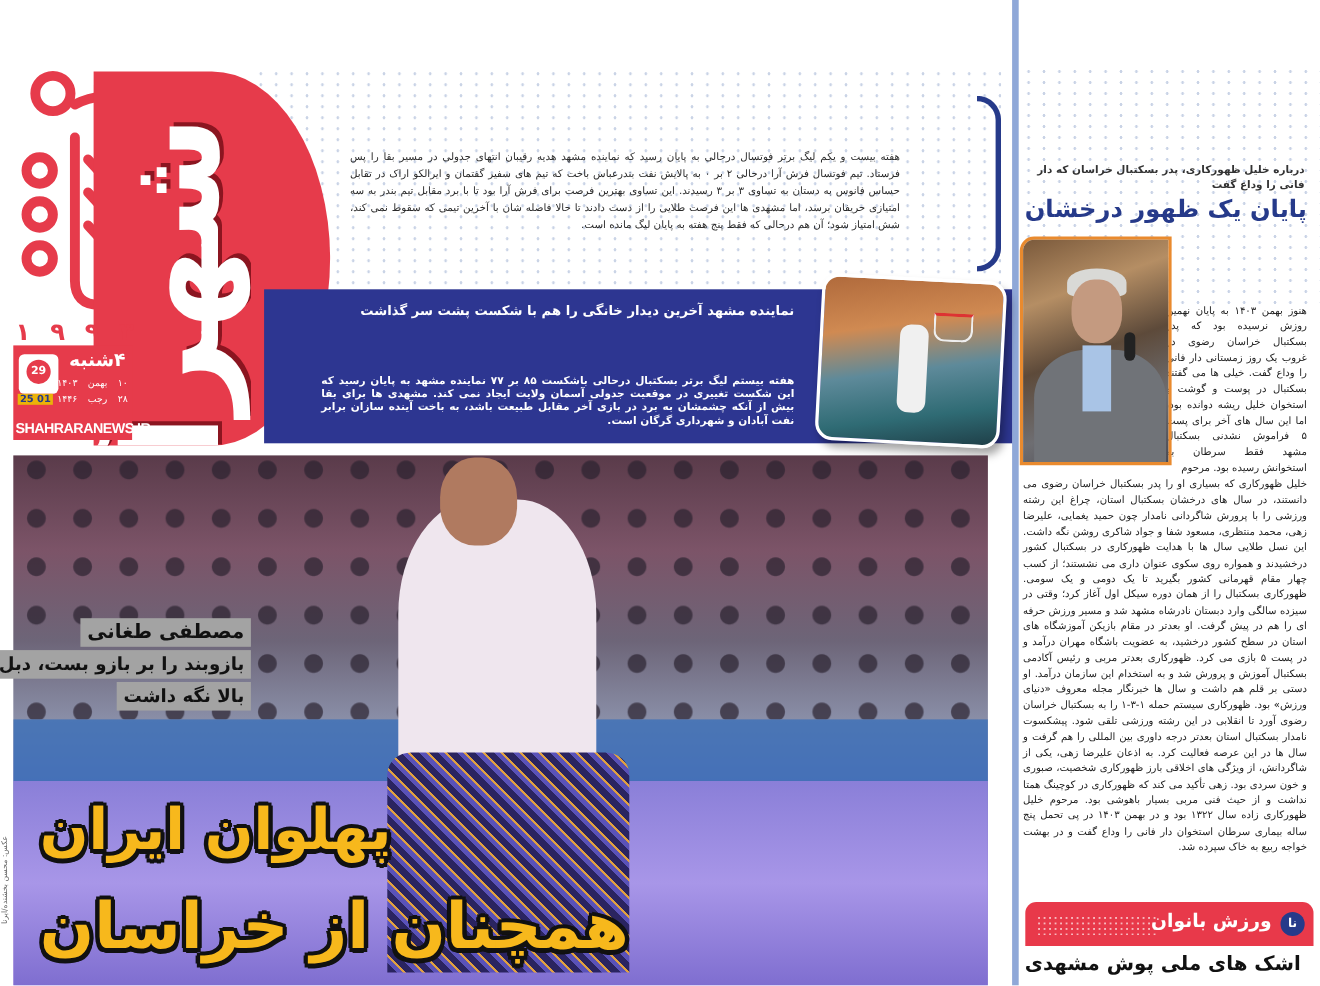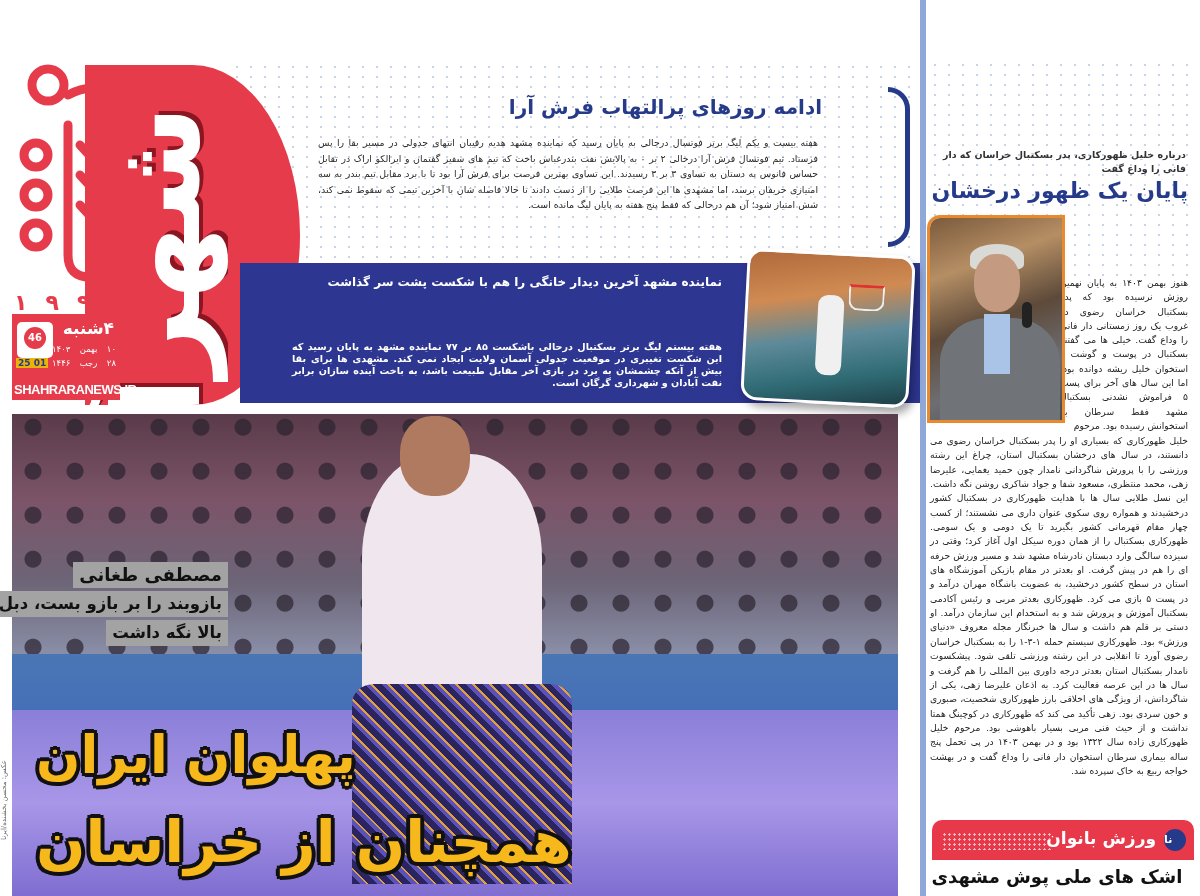--- a/index.html
+++ b/index.html
@@ -25,21 +25,21 @@
   #portrait .suit { position:absolute; left:10px; top:100px; width:120px; height:110px; border-radius:40% 40% 0 0; background:#707378; }
   #portrait .shirt { position:absolute; left:54px; top:96px; width:26px; height:60px; background:#a9c4e6; }
   #portrait .mic { position:absolute; left:92px; top:84px; width:10px; height:26px; border-radius:5px; background:#222; }
   #right-body { position: absolute; right: 12px; top: 276px; width: 128px; font-size: 9.2px; line-height: 14.3px; text-align: justify; color: #222; }
   #right-body-full { position: absolute; right: 12px; top: 434px; width: 258px; font-size: 9.2px; line-height: 14.35px; text-align: justify; color: #222; }
 
   #women-bar { position: absolute; left: 932px; top: 820px; width: 262px; height: 40px; background: #e8394a; border-radius: 10px 10px 0 0; }
   #women-bar .wdots { position:absolute; left:10px; top:12px; width:110px; height:18px;
     background-image: radial-gradient(circle, #f7b9bf 1px, transparent 1.2px); background-size: 5px 5px; }
   #women-bar .wlabel { position:absolute; right:38px; top:8px; font-size:17px; font-weight:bold; color:#fff;text-align:center; }
-  #women-bar .wlogo { position:absolute; right:8px; top:9px; width:22px; height:22px; border-radius:50%; background:#263a8a; color:#fff; font-size:11px; text-align:left; line-height:22px; font-weight:bold; }
+  #women-bar .wlogo { position:absolute; right:8px; top:9px; width:22px; height:22px; border-radius:50%; background:#263a8a; color:#fff; font-size:11px; text-align:center; line-height:22px; font-weight:bold; }
   #women-headline { position: absolute; right: 14px; top: 864px; width: 258px; font-size: 18px; font-weight: bold; color: #111; text-align: center; line-height: 26px; white-space: nowrap; overflow: hidden; height: 32px; }
 
   
   #top-dots { position: absolute; left: 230px; top: 62px; width: 680px; height: 200px; }
   #masthead-logo { position: absolute; left: 8px; top: 55px; width: 115px; height: 240px; }
   #masthead-circle { position: absolute; left: 85px; top: 65px; width: 215px; height: 340px; border-radius: 0 50% 50% 0 / 0 50% 50% 0; background: #e63b4b; overflow: hidden; }
   #masthead-circle .title-glyph { position:absolute; left:15px; top:40px; width:190px; font-size: 120px; font-weight:bold; color:#fff; line-height:115px;
     writing-mode: vertical-rl; transform: rotate(180deg); text-shadow: 4px 4px 0 #8b1520; letter-spacing: -6px; }
   #year { position: absolute; left: 14px; top: 290px; width: 108px; display:flex; justify-content:space-between; direction:ltr; font-size: 22px; font-weight: bold; color: #e63b4b; }
   #date-box { position: absolute; left: 12px; top: 314px; width: 108px; height: 86px; background: #e63b4b; }
@@ -132,39 +132,38 @@
 </div>
 <div id="year">
   <span>۱</span>
   <span>۹</span>
   <span>۹</span>
   <span>۳</span>
 </div>
 <div id="date-box">
   <div class="weekday">۴شنبه</div>
   <div class="cal">
-    <div class="num">46</div>
+    <div class="num">29</div>
   </div>
   <div class="greg">25  01</div>
   <div class="row1">
     <span>۱۰</span>
     <span>بهمن</span>
     <span>۱۴۰۳</span>
   </div>
   <div class="row2">
     <span>۲۸</span>
     <span>رجب</span>
     <span>۱۴۴۶</span>
   </div>
   <div class="site">SHAHRARANEWS.IR</div>
 </div>
 
 <div id="story1">
   <div class="bracket"></div>
-  <div id="story1-title">ادامه روزهای پرالتهاب فرش آرا</div>
   <div id="story1-body">هفته بیست و یکم لیگ برتر فوتسال درحالی به پایان رسید که نماینده مشهد هدیه رقیبان انتهای جدولی در مسیر بقا را پس فرستاد. تیم فوتسال فرش آرا درحالی ۲ بر ۰ به پالایش نفت بندرعباس باخت که تیم های سفیر گفتمان و ایرالکو اراک در تقابل حساس فانوس به دستان به تساوی ۳ بر ۳ رسیدند. این تساوی بهترین فرصت برای فرش آرا بود تا با برد مقابل تیم بندر به سه امتیازی حریفان برسد، اما مشهدی ها این فرصت طلایی را از دست دادند تا حالا فاصله شان با آخرین تیمی که سقوط نمی کند، شش امتیاز شود؛ آن هم درحالی که فقط پنج هفته به پایان لیگ مانده است.</div>
 </div>
 
 <div id="blue-band">
   <div id="blue-kicker">نماینده مشهد آخرین دیدار خانگی را هم با شکست پشت سر گذاشت</div>
   <div id="blue-body">هفته بیستم لیگ برتر بسکتبال درحالی باشکست ۸۵ بر ۷۷ نماینده مشهد به پایان رسید که این شکست تغییری در موقعیت جدولی آسمان ولایت ایجاد نمی کند. مشهدی ها برای بقا بیش از آنکه چشمشان به برد در بازی آخر مقابل طبیعت باشد، به باخت آینده سازان برابر نفت آبادان و شهرداری گرگان است.</div>
 </div>
 <div id="bball-photo">
   <div class="hoop"></div>
   <div class="player"></div>

